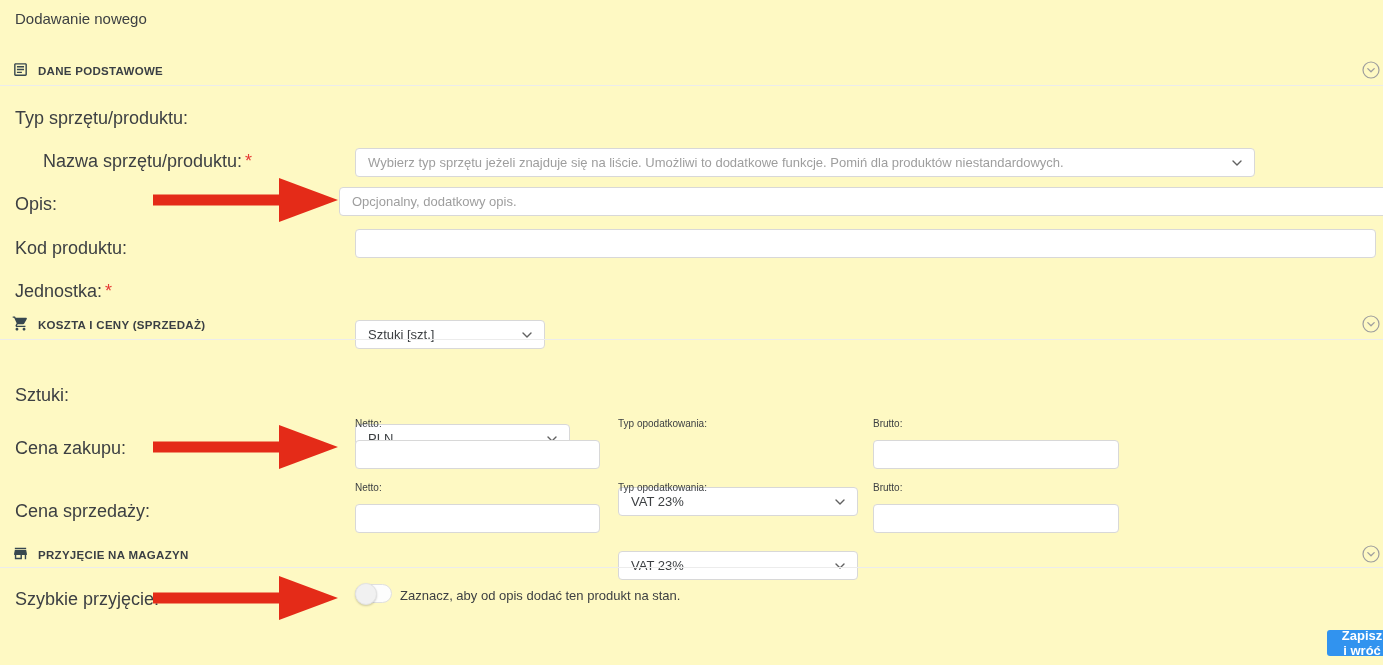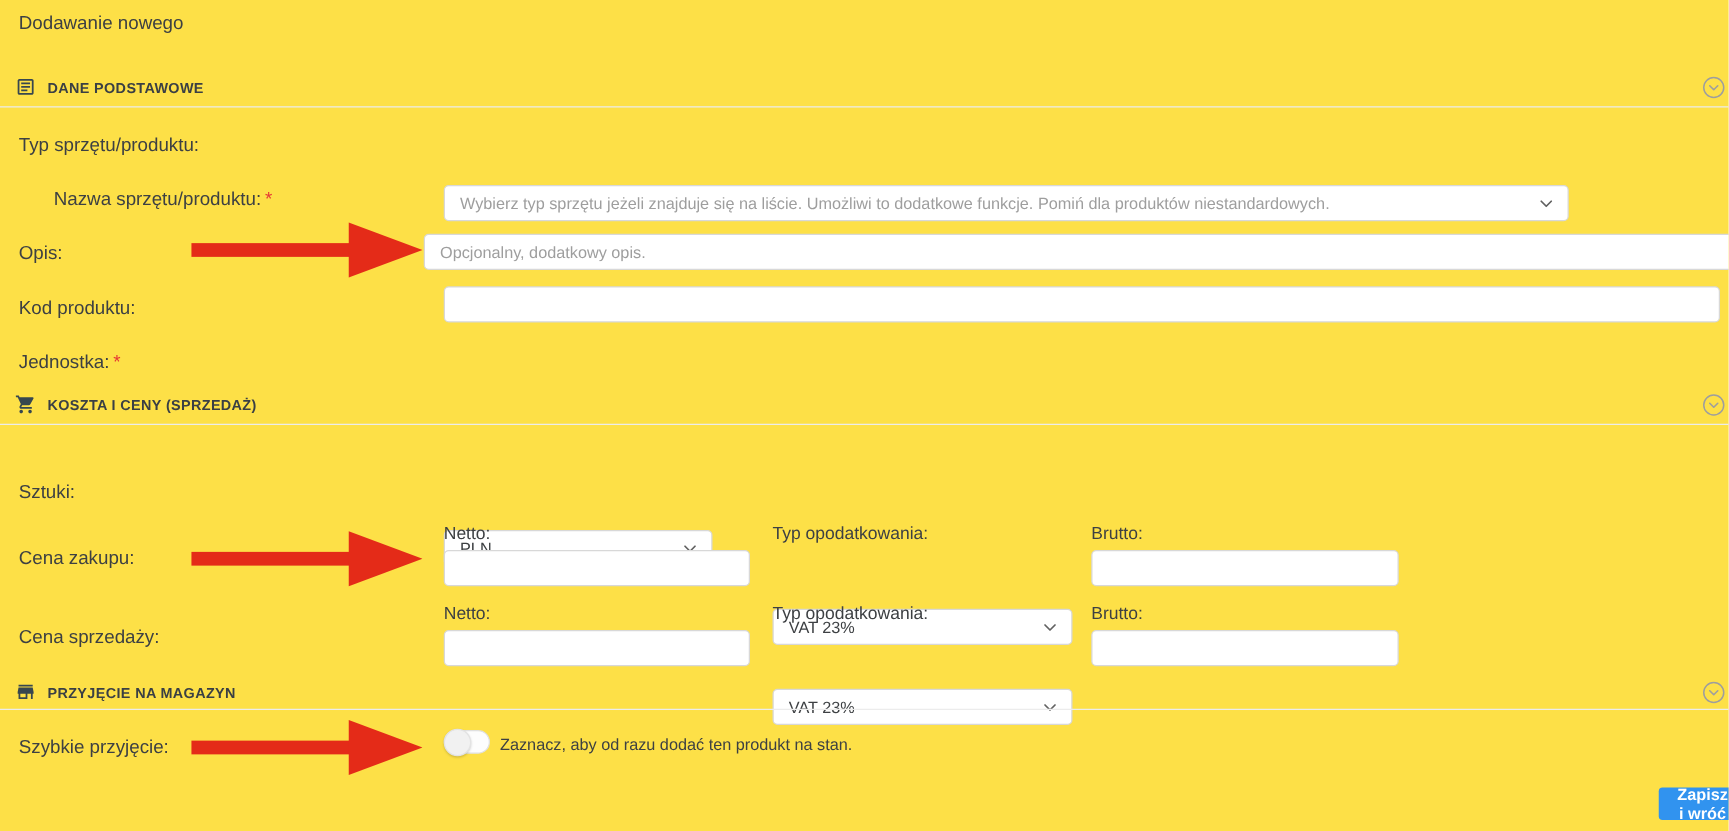--- a/index.html
+++ b/index.html
@@ -1,30 +1,30 @@
 <!DOCTYPE html>
 <html><head>
 <meta charset="utf-8">
 <style>
   * { margin:0; padding:0; box-sizing:border-box; }
   html,body { background:#ffffff; }
   body { font-family:"Liberation Sans", sans-serif; }
   .page {
-    position:relative; width:1383px; height:665px; background:#fde047; overflow:hidden;
+    position:relative; width:1383px; height:665px; background:#fef9c3; overflow:hidden;
     font-family:"Liberation Sans", sans-serif;
   }
   .page-title { position:absolute; left:15px; top:10px; font-size:15px; color:#3d4043; }
 
   .section-icon { position:absolute; width:17px; height:17px; }
   .section-title { position:absolute; font-size:11.5px; font-weight:bold; letter-spacing:.3px; color:#3a3f44; }
   .collapse-btn { position:absolute; left:1362px; width:18px; height:18px; cursor:pointer; }
   .divider { position:absolute; left:0; width:1383px; height:1px; background:#ececec; }
 
-  .form-label { position:absolute; left:15px; font-size:15px; color:#3d4043; white-space:nowrap; }
-  .sub-label { position:absolute; font-size:14px; color:#3d4043; white-space:nowrap; }
+  .form-label { position:absolute; left:15px; font-size:18px; color:#3d4043; white-space:nowrap; }
+  .sub-label { position:absolute; font-size:10px; color:#3d4043; white-space:nowrap; }
   .req { color:#e53935; margin-left:3px; }
 
   .tb {
     position:absolute; height:29px; border:1px solid #d8d8d8; border-radius:4px;
     background:#fff; font-size:13px; color:#3d4043; padding:0 12px; outline:none;
     font-family:"Liberation Sans", sans-serif;
   }
   .tb::placeholder { color:#9e9e9e; opacity:1; }
 
   .selectbox {
@@ -81,20 +81,26 @@
 
   <div class="form-label" style="top:151px;margin-left:28px;"><span>Nazwa sprzętu/produktu:</span><span class="req">*</span></div>
 
   <div class="form-label" style="top:194px;">Opis:</div>
   <input class="tb" style="left: 339px; top: 187px; width: 1175px;" placeholder="Opcjonalny, dodatkowy opis.">
 
   <div class="form-label" style="top:238px;">Kod produktu:</div>
   <input class="tb" style="left: 355px; top: 229px; width: 1021px;">
 
   <div class="form-label" style="top:281px;"><span>Jednostka:</span><span class="req">*</span></div>
+  <div class="selectbox" style="left:355px; top:273px; width:190px;">
+    <span class="val">Sztuki [szt.]</span>
+    <svg width="10" height="6" viewBox="0 0 10 6">
+      <path d="M1 1 L5 5 L9 1" fill="none" stroke="#616161" stroke-width="1.4" stroke-linecap="round" stroke-linejoin="round"></path>
+    </svg>
+  </div>
 
   <svg class="section-icon" style="left:12px; top:315px;" viewBox="0 0 24 24">
     <path fill="#37474f" d="M7 18c-1.1 0-1.99.9-1.99 2S5.9 22 7 22s2-.9 2-2-.9-2-2-2zM1 2v2h2l3.6 7.59-1.35 2.45c-.16.28-.25.61-.25.96 0 1.1.9 2 2 2h12v-2H7.42c-.14 0-.25-.11-.25-.25l.03-.12.9-1.63h7.45c.75 0 1.41-.41 1.75-1.03l3.58-6.49c.08-.14.12-.31.12-.47 0-.55-.45-1-1-1H5.21l-.94-2H1zm16 16c-1.1 0-1.99.9-1.99 2s.89 2 1.99 2 2-.9 2-2-.9-2-2-2z"></path>
   </svg>
   <div class="section-title" style="left:38px; top:319px;">KOSZTA I CENY (SPRZEDAŻ)</div>
   <svg class="collapse-btn" style="top:315px;" viewBox="0 0 18 18">
     <circle cx="9" cy="9" r="8" fill="none" stroke="#9e9e9e" stroke-width="1.2"></circle>
     <path d="M5.8 7.6 9 10.8 12.2 7.6" fill="none" stroke="#9e9e9e" stroke-width="1.3" stroke-linecap="round" stroke-linejoin="round"></path>
   </svg>
   <div class="divider" style="top:339px;"></div>
@@ -140,21 +146,21 @@
   <svg class="collapse-btn" style="top:545px;" viewBox="0 0 18 18">
     <circle cx="9" cy="9" r="8" fill="none" stroke="#9e9e9e" stroke-width="1.2"></circle>
     <path d="M5.8 7.6 9 10.8 12.2 7.6" fill="none" stroke="#9e9e9e" stroke-width="1.3" stroke-linecap="round" stroke-linejoin="round"></path>
   </svg>
   <div class="divider" style="top:567px;"></div>
 
   <div class="form-label" style="top:589px;">Szybkie przyjęcie:</div>
   <div class="toggle" style="left:355px; top:584px;">
     <div class="knob"></div>
   </div>
-  <div class="toggle-text" style="left:400px; top:588px;">Zaznacz, aby od razu dodać ten produkt na stan.</div>
+  <div class="toggle-text" style="left:400px; top:588px;">Zaznacz, aby od opis dodać ten produkt na stan.</div>
 
   <svg class="arrow-annot" style="left:153px; top:177px;" viewBox="0 0 185 46">
     <rect x="0" y="17.5" width="128" height="11" fill="#e42b18"></rect>
     <polygon points="126,1 185,23 126,45" fill="#e42b18"></polygon>
   </svg>
   <svg class="arrow-annot" style="left:153px; top:424px;" viewBox="0 0 185 46">
     <rect x="0" y="17.5" width="128" height="11" fill="#e42b18"></rect>
     <polygon points="126,1 185,23 126,45" fill="#e42b18"></polygon>
   </svg>
   <svg class="arrow-annot" style="left:153px; top:575px;" viewBox="0 0 185 46">

